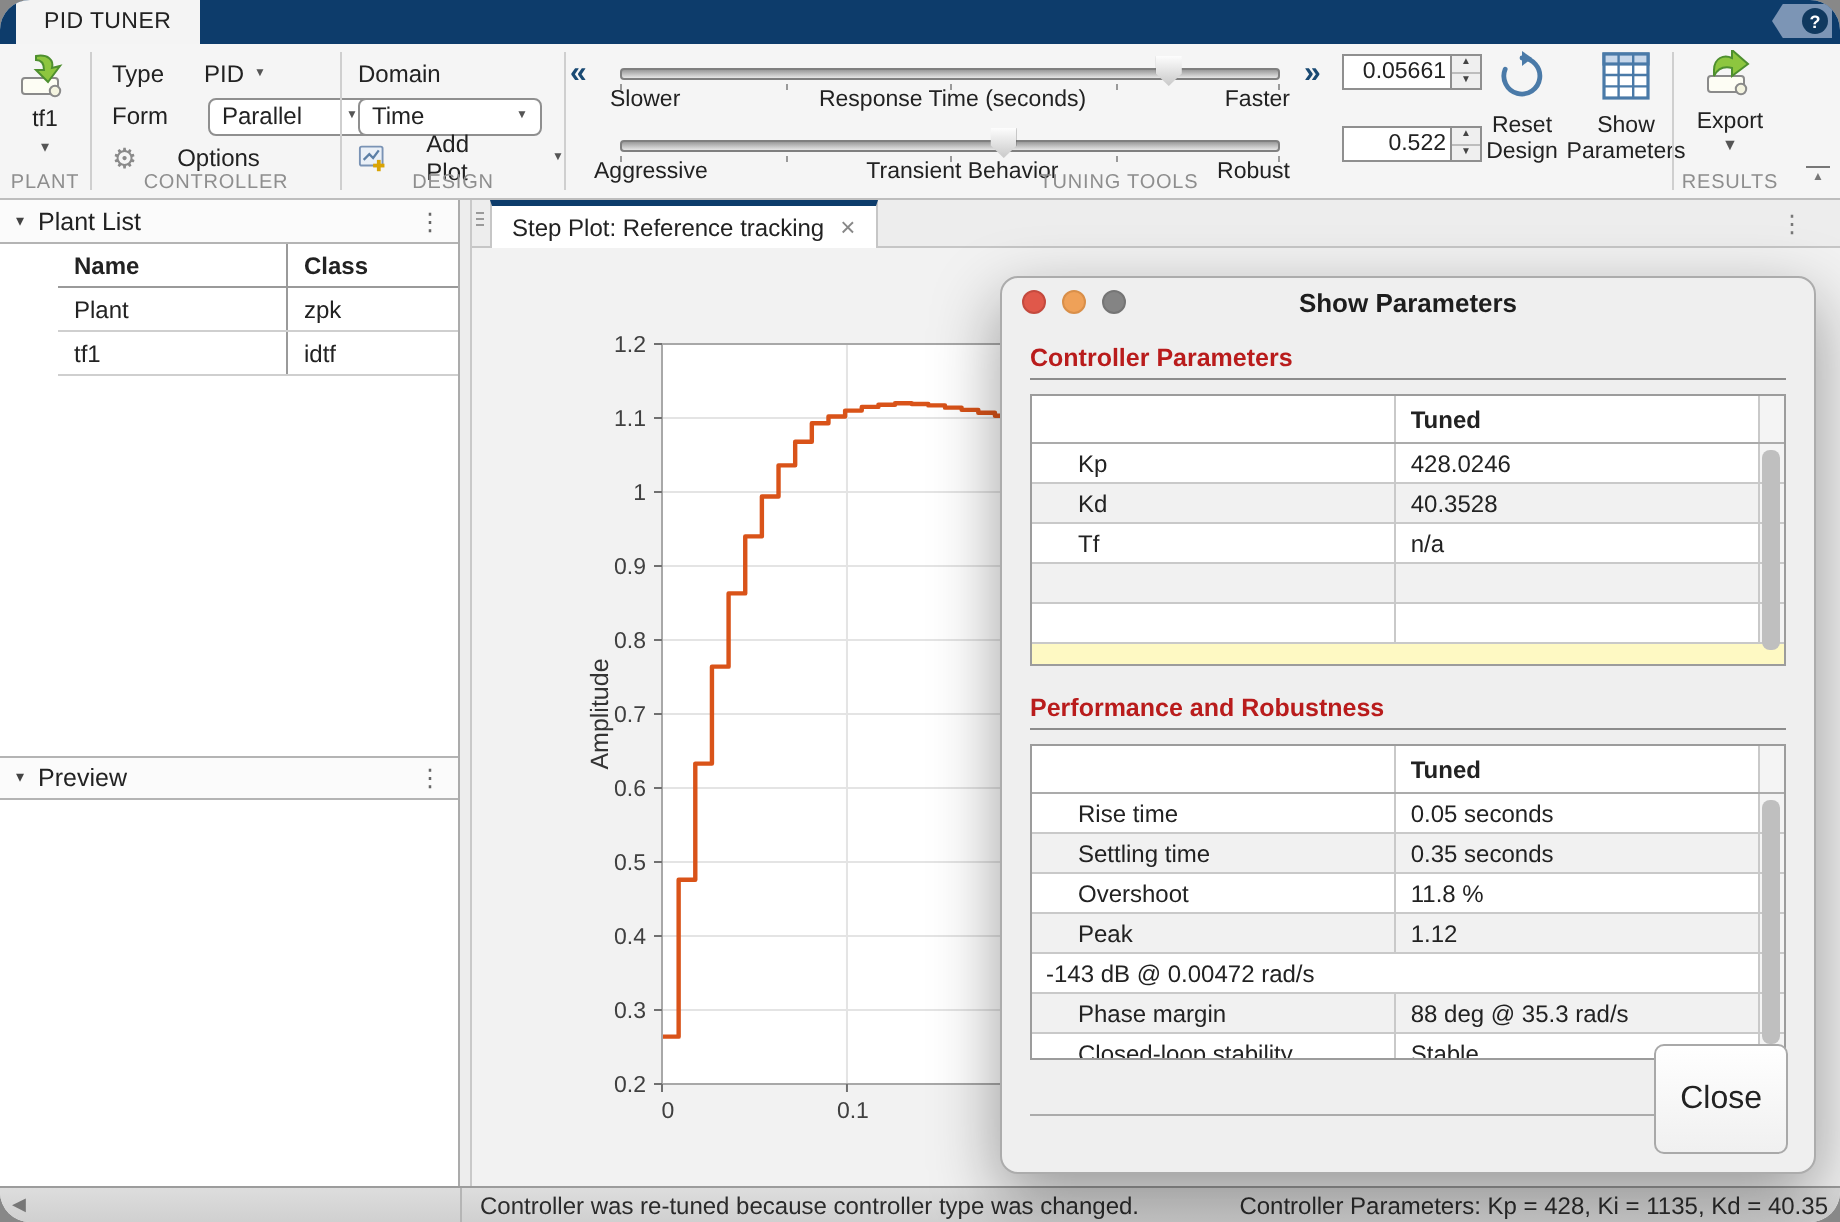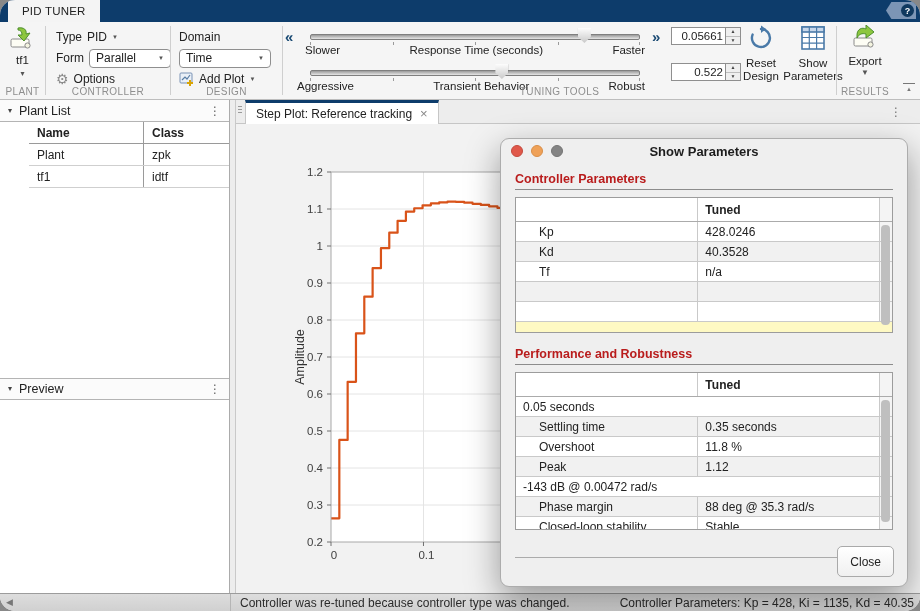--- a/index.html
+++ b/index.html
@@ -17,21 +17,21 @@
   .ribbon{position:absolute;left:0;top:22px;right:0;height:78px;background:#F5F5F5;border-bottom:1px solid #BDBDBD;box-sizing:border-box;}
   .vsep{position:absolute;top:4px;bottom:4px;width:1px;background:#CFCFCF;}
   .sec-label{position:absolute;bottom:2px;left:0;right:0;text-align:center;font-size:10px;color:#8E8E8E;letter-spacing:.4px;}
   .rsec{position:absolute;top:0;bottom:0;}
   
   .plant-icon{position:absolute;left:8px;top:4px;}
   .plant-name{position:absolute;left:0;width:45px;top:32px;text-align:center;font-size:11.5px;}
   .caret{font-size:8px;color:#555;line-height:8px;}
   .plant-caret{position:absolute;left:0;width:45px;top:48px;text-align:center;}
   
-  .rrow{position:absolute;height:20px;display:flex;align-items:center;gap:5px;}
+  .rrow{position:absolute;height:20px;display:flex;align-items:center;gap:20px;}
   .rlabel{font-size:12px;color:#222;}
   .combo{height:19px;background:#fff;border:1px solid #8F8F8F;border-radius:4px;display:flex;align-items:center;
          padding:0 6px;box-sizing:border-box;font-size:12px;justify-content:space-between;}
   .gear{font-size:14px;color:#8A8A8A;line-height:14px;}
   
   .slider{position:absolute;height:16px;}
   .track{position:absolute;left:0;right:0;top:5px;height:4px;border:1px solid #7F7F7F;border-radius:2px;
          background:linear-gradient(#9A9A9A,#E6E6E6);}
   .stick{position:absolute;top:13px;width:1px;height:3px;background:#9A9A9A;}
   .thumb{position:absolute;top:-1px;width:13px;height:15px;background:linear-gradient(#FDFDFD,#C9C9C9);
@@ -85,22 +85,22 @@
   .dlg-section-hd{position:absolute;left:14px;right:14px;font-weight:bold;font-size:12.5px;color:#b91c1c;}
   .dlg-rule{position:absolute;left:14px;right:14px;height:1px;background:#8C8C8C;}
   .dtable{position:absolute;left:14px;right:14px;background:#fef9c3;border:1px solid #9C9C9C;box-sizing:border-box;overflow:hidden;}
   .dtable .drow{display:flex;height:20px;border-bottom:1px solid #C9C9C9;box-sizing:border-box;background:#fff;}
   .dtable .drow:nth-child(odd):not(.dhead){background:#F1F1F1;}
   .dtable .drow.dhead{height:24px;font-weight:bold;background:#fff;border-bottom:1px solid #ABABAB;}
   .dtable .dc1{width:48.5%;border-right:1px solid #C9C9C9;padding-left:23px;display:flex;align-items:center;box-sizing:border-box;font-size:12px;}
   .dtable .dc2{flex:1;padding-left:7px;display:flex;align-items:center;font-size:12px;}
   .dtable .dsb{width:13px;border-left:1px solid #C9C9C9;background:#F4F4F4;box-sizing:border-box;}
   .sb-thumb{position:absolute;right:2px;width:9px;border-radius:4px;background:#BFBFBF;}
-  .dlg-close{position:absolute;right:13px;bottom:9px;height:21px;padding:4px 12px;background:linear-gradient(#FFFFFF,#F0F0F0);
-             border:1px solid #A9A9A9;border-radius:5px;font-size:12px;display:flex;align-items:center;color:#222;}
+  .dlg-close{position:absolute;right:13px;bottom:9px;height:21px;padding:16px 12px;background:linear-gradient(#FFFFFF,#F0F0F0);
+             border:1px solid #A9A9A9;border-radius:5px;font-size:16px;display:flex;align-items:center;color:#222;}
   
   .statusbar{position:absolute;left:0;right:0;bottom:0;height:18px;background:linear-gradient(#DDDDDD,#D0D0D0);
              border-top:1px solid #9C9C9C;box-sizing:border-box;font-size:12px;color:#2b2b2b;}
   .status-collapse{position:absolute;left:6px;top:3px;color:#777;font-size:9px;line-height:11px;border-right:0;}
   .status-left{position:absolute;left:240px;top:2px;}
   .status-right{position:absolute;right:6px;top:2px;}
   .status-div{position:absolute;left:230px;top:0;bottom:0;width:1px;background:#B5B5B5;}
 </style>
 </head>
 <body>
@@ -420,20 +420,21 @@
 
     <div class="dlg-section-hd" style="top:208px;">Performance and Robustness</div>
     <div class="dlg-rule" style="top:225px;"></div>
     <div class="dtable" style="top:233px;height:158px;" id="dlg-table-1">
         <div class="drow dhead">
           <div class="dc1"></div>
           <div class="dc2">Tuned</div>
           <div class="dsb"></div>
         </div>
         <div class="drow">
+          <div class="dc1">Rise time</div>
           <div class="dc2">0.05 seconds</div>
           <div class="dsb"></div>
         </div>
         <div class="drow">
           <div class="dc1">Settling time</div>
           <div class="dc2">0.35 seconds</div>
           <div class="dsb"></div>
         </div>
         <div class="drow">
           <div class="dc1">Overshoot</div>

